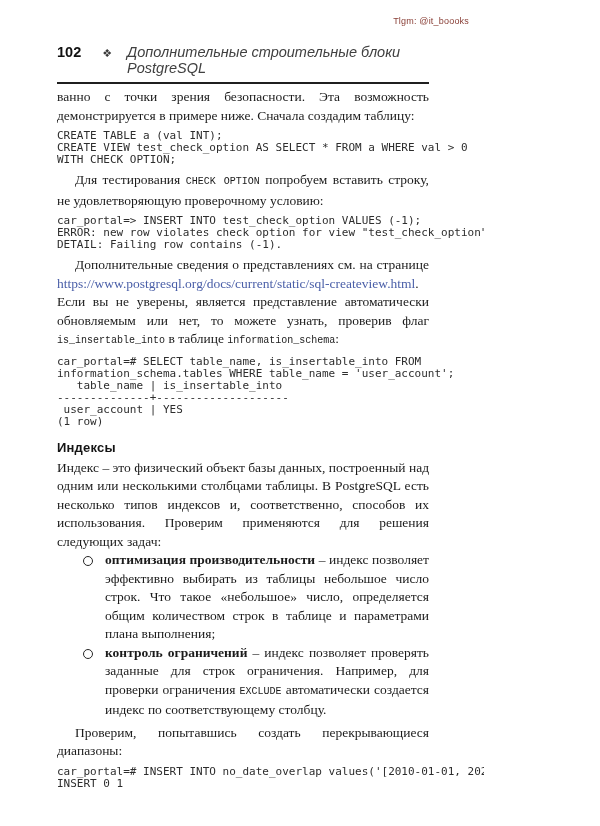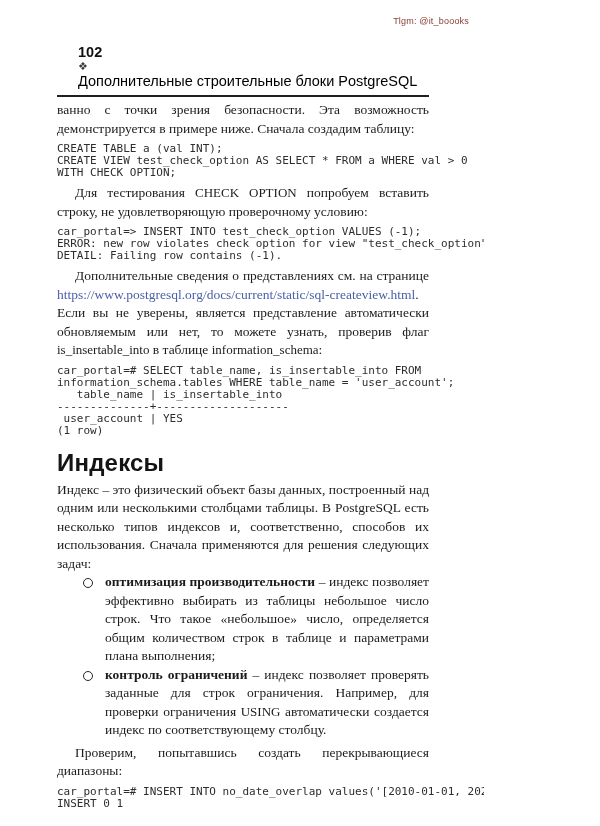--- a/index.html
+++ b/index.html
@@ -17,46 +17,45 @@
   .watermark{
     position:absolute;top:16px;right:15px;
     font-family:"Liberation Sans", sans-serif;
     font-size:9px;color:#8a4038;letter-spacing:0.2px;
   }
   .header{
     display:flex;align-items:baseline;
     border-bottom:2.5px solid #1f1f1f;
     padding-bottom:6px;
     font-family:"Liberation Sans", sans-serif;
-    flex-direction:column;
   }
   .pagenum{font-size:14.5px;font-weight:bold;color:#111;}
   .diamond{font-size:11px;color:#3a3a3a;margin:0 15px 0 21px;}
-  .running-title{font-size:14.5px;color:#000000;}
+  .running-title{font-size:14.5px;color:#404040;font-style:italic;}
   .body-p{
     margin:4px 0 0 0;
     font-size:13.5px;line-height:18.5px;
     text-align:justify;
   }
   .indent{text-indent:18px;}
   .code{
     font-family:"DejaVu Sans Mono", monospace;
     font-size:11px;line-height:12px;
     color:#2d2d2d;
     white-space:pre;
     margin:5px 0 5px 0;
   }
   .mono-inline{
-    font-family:Liberation Serif, serif;
-    font-size:13px;
+    font-family:Liberation Mono, monospace;
+    font-size:10px;
   }
   .link{color:#4a5fa8;text-decoration:none;cursor:pointer;}
   .section-heading{
     font-family:"Liberation Sans", sans-serif;
-    font-size:24px;font-weight:bold;color:#141414;
+    font-size:13px;font-weight:bold;color:#141414;
     margin:12px 0 4px 0;letter-spacing:0.2px;
   }
   .bullet-item{display:flex;}
   .bullet-icon-wrap{flex:0 0 auto;width:22px;margin-left:26px;padding-top:5px;}
   .bullet-circle{
     display:block;width:8px;height:8px;
     border:1.6px solid #262626;border-radius:50%;
     background:transparent;
   }
   .bullet-text{flex:1;font-size:13.5px;line-height:18.5px;text-align:justify;margin:0;}
@@ -91,36 +90,36 @@
 
   <pre class="code">car_portal=# SELECT table_name, is_insertable_into FROM
 information_schema.tables WHERE table_name = 'user_account';
    table_name | is_insertable_into
 --------------+--------------------
  user_account | YES
 (1 row)</pre>
 
   <h2 class="section-heading">Индексы</h2>
 
-  <p class="body-p">Индекс – это физический объект базы данных, построенный над одним или несколькими столбцами таблицы. В PostgreSQL есть несколько типов индексов и, соответственно, способов их использования. Сначала применяются для ре­шения следующих задач:</p>
+  <p class="body-p">Индекс – это физический объект базы данных, построенный над одним или несколькими столбцами таблицы. В PostgreSQL есть несколько типов индексов и, соответственно, способов их использования. Проверим применяются для ре­шения следующих задач:</p>
 
   <div class="bullet-list">
 
     <div class="bullet-item">
       <span class="bullet-icon-wrap">
           <span class="bullet-circle"></span>
         </span>
       <p class="bullet-text"><span class="term">оптимизация производительности</span><span> – индекс позволяет эффективно выбирать из таблицы небольшое число строк. Что такое «небольшое» число, определяется общим количеством строк в таблице и параметрами плана выполнения;</span></p>
     </div>
 
     <div class="bullet-item">
       <span class="bullet-icon-wrap">
           <span class="bullet-circle"></span>
         </span>
-      <p class="bullet-text"><span class="term">контроль ограничений</span><span> – индекс позволяет проверять заданные для строк ограничения. Например, для проверки ограничения </span><span class="mono-inline">USING</span><span> авто­матически создается индекс по соответствующему столбцу.</span></p>
+      <p class="bullet-text"><span class="term">контроль ограничений</span><span> – индекс позволяет проверять заданные для строк ограничения. Например, для проверки ограничения </span><span class="mono-inline">EXCLUDE</span><span> авто­матически создается индекс по соответствующему столбцу.</span></p>
     </div>
 
   </div>
 
 
 
   <p class="body-p indent">Проверим, попытавшись создать перекрывающиеся диапазоны:</p>
 
   <pre class="code">car_portal=# INSERT INTO no_date_overlap values('[2010-01-01, 2020-01-24)');
 INSERT 0 1</pre>

